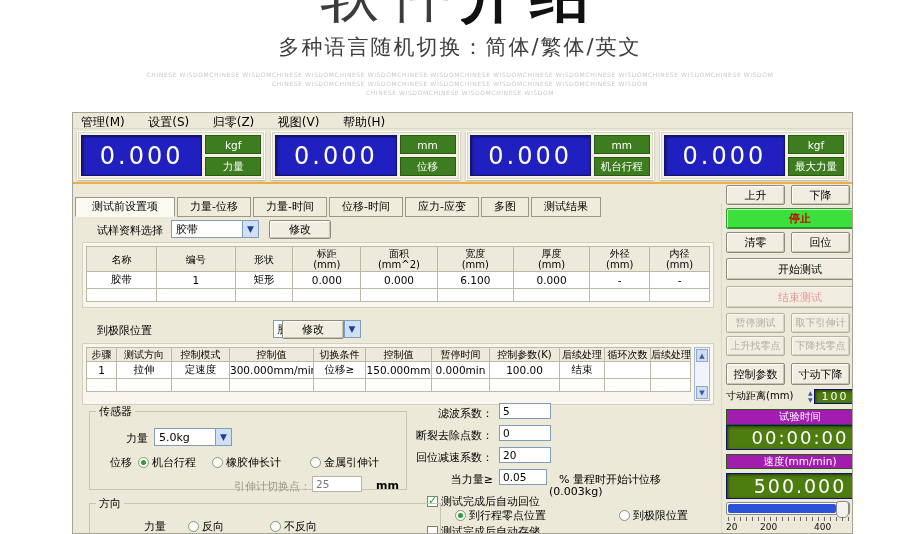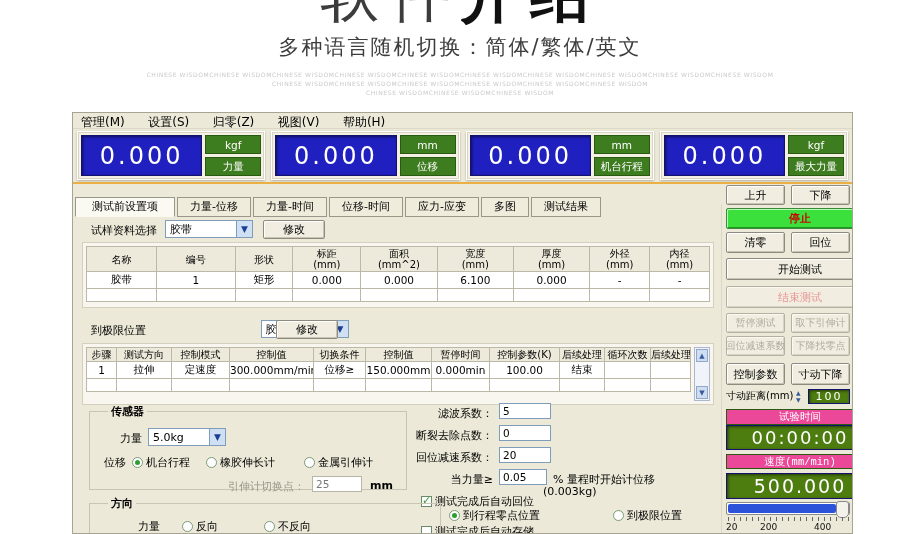--- a/index.html
+++ b/index.html
@@ -1,18 +1,18 @@
 <!DOCTYPE html>
 <html><head>
 <meta charset="utf-8">
 <style>
   * { margin:0; padding:0; box-sizing:border-box; }
   html,body { width:920px; height:534px; overflow:hidden; background:#fff;
     font-family:"DejaVu Sans","Liberation Sans",sans-serif; }
-  .abs { position:absolute; }
+  .abs { position:absolute;margin-left:6px; }
 
   
   #title-clip { position:absolute; top:0; left:0; width:920px; height:27px; overflow:hidden; text-align:center; }
   #title-clip .t { font-size:60px; line-height:60px; margin-top:-36px; letter-spacing:10px; color:#1a1a1a; white-space:nowrap; }
   #title-clip .light { font-weight:200; color:#3c3c3c; }
   #title-clip .bold  { font-weight:bold; color:#111; }
   #subtitle { position:absolute; top:33px; left:0; width:920px; text-align:center;
     font-size:21px; color:#3d3d3d; letter-spacing:2px; }
   .wm { position:absolute; left:0; width:920px; text-align:center; font-size:6px;
     color:#c9c9c9; letter-spacing:.6px; white-space:nowrap; }
@@ -62,21 +62,21 @@
     box-shadow:inset 1px 1px 0 #b4ffb4, inset -1px -1px 0 #1f9a1f; }
 
   .tablewrap { position:absolute; border:1px solid #d4d0c0; background:#f8f6ee; padding:3px; }
   table { border-collapse:collapse; table-layout:fixed; background:#fff; }
   th,td { border:1px solid #bcb8a8; font-weight:normal; text-align:center; overflow:hidden; white-space:nowrap; }
   th { background:#eeeadb; font-size:10px; line-height:11px; padding:1px 0; }
   td { font-size:10.5px; height:17px; }
   .empty td { height:13px; }
 
   fieldset.grp { position:absolute; border:1px solid #c9c5b5; }
-  fieldset.grp legend { font-size:11px; padding:0 3px; margin-left:18px;font-weight:bold; }
+  fieldset.grp legend { font-size:11px; padding:0 3px; margin-left:6px; }
 
   .radio { display:inline-block; width:11px; height:11px; border-radius:50%; background:#fff;
     border:1px solid #7a9a7a; vertical-align:-2px; position:relative; }
   .radio.on::after { content:''; position:absolute; left:2px; top:2px; width:5px; height:5px;
     border-radius:50%; background:#2e9e2e; }
   .check { display:inline-block; width:11px; height:11px; background:#fff;
     border:1px solid #6a8a6a; vertical-align:-2px; position:relative; }
   .check.on::after { content:'✓'; position:absolute; left:0px; top:-3px; color:#2e9e2e;
     font-size:11px; font-weight:bold; }
   .rlab { font-size:11px; margin-left:3px; vertical-align:0; }
@@ -87,22 +87,22 @@
 
   
   .sbar { position:absolute; width:16px; background:#f0f4fa; border:1px solid #aab8d0; }
   .sbtn { position:absolute; left:1px; width:12px; height:13px; background:#cfddf2;
     border:1px solid #93a8c8; color:#3a5a9a; font-size:7px; display:flex; align-items:center; justify-content:center; }
 
   
   #sidebar { position:absolute; left:653px; top:71px; width:124px; bottom:0; }
   #sidebar .half { width:59px; height:100%; position:absolute; }
   .srow { position:absolute; left:0; width:148px; }
-  .ghead { background:#ec4899; border:1px solid #2a5a12; color:#fff; font-size:10.5px;
-    display:flex; align-items:center; justify-content:center;font-family:Liberation Mono, monospace; }
+  .ghead { background:#a21caf; border:1px solid #2a5a12; color:#fff; font-size:10.5px;
+    display:flex; align-items:center; justify-content:center; }
   .lcd2 { background:#4d7c0f; border:1px solid #13136e; box-shadow:inset 1px 1px 3px rgba(0,0,0,.55);
     color:#fff; display:flex; align-items:center; justify-content:center; letter-spacing:2px; }
 
   #slider-track { position:absolute; left:0; top:0; width:124px; height:13px;
     border:1px solid #8a8a8a; background:#fff; border-radius:2px; }
   #slider-fill { position:absolute; left:1px; top:1px; width:108px; height:9px; background:#2b52d8; border-radius:2px; }
   #slider-thumb { position:absolute; right:0px; top:-2px; width:13px; height:17px;
     background:#f4f2ea; border:1px solid #8a8a8a; border-radius:3px 3px 5px 5px; }
   #ticks { position:absolute; left:2px; right:2px; top:15px; height:4px;
     background:repeating-linear-gradient(90deg,#666 0 1px,transparent 1px 6px); }
@@ -385,21 +385,21 @@
       <div class="btn half" style="left:0">清零</div>
       <div class="btn half" style="left:65px">回位</div>
     </div>
     <div class="btn srow" style="top:74px; height:22px">开始测试</div>
     <div class="btn pink srow" style="top:102px; height:22px">结束测试</div>
     <div class="srow" style="top:129px; height:20px; font-size:10px">
       <div class="btn dis half" style="left:0; font-size:10px">暂停测试</div>
       <div class="btn dis half" style="left:65px; font-size:10px">取下引伸计</div>
     </div>
     <div class="srow" style="top:152px; height:20px">
-      <div class="btn dis half" style="left:0; font-size:10px">回位减速系数</div>
+      <div class="btn dis half" style="left:0; font-size:10px">上升找零点</div>
       <div class="btn dis half" style="left:65px; font-size:10px">下降找零点</div>
     </div>
     <div class="srow" style="top:179px; height:22px">
       <div class="btn half" style="left:0">控制参数</div>
       <div class="btn half" style="left:65px">寸动下降</div>
     </div>
     <div class="srow" style="top:205px; height:15px">
       <span style="font-size:10px">寸动距离(mm)</span>
       <span class="abs" style="left:70px; top:0; width:10px; height:14px">
         <span class="abs" style="left:0; top:0; font-size:6px; color:#3a5a9a">▲</span>

